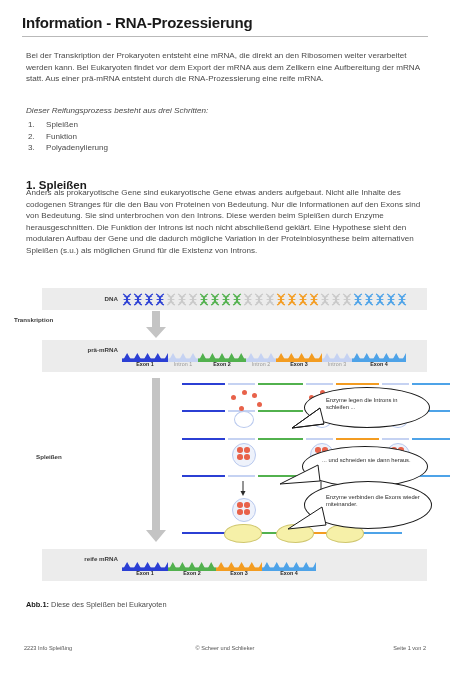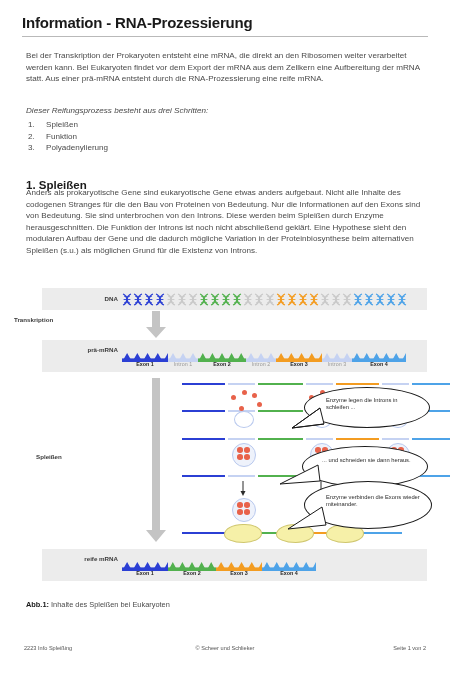--- a/index.html
+++ b/index.html
@@ -546,21 +546,21 @@
     <div id="reife-labels">
         <div class="seg-label exon" style="left: 116px; top: 287px; width: 58px;">Exon 1</div>
         <div class="seg-label exon" style="left: 162px; top: 287px; width: 60px;">Exon 2</div>
         <div class="seg-label exon" style="left: 210px; top: 287px; width: 58px;">Exon 3</div>
         <div class="seg-label exon" style="left: 256px; top: 287px; width: 66px;">Exon 4</div>
       </div>
 
   </div>
 
   <div class="fig-caption">
-    <b>Abb.1:</b><span> Inhalte des Spleißen bei Eukaryoten</span>
+    <b>Abb.1:</b><span> Diese des Spleißen bei Eukaryoten</span>
   </div>
 
   <div class="footer">
     <span class="f-left">2223 Info Spleißing</span>
     <span class="f-center">© Scheer und Schlieker</span>
     <span class="f-right">Seite 1 von 2</span>
   </div>
 
 </div>
 

